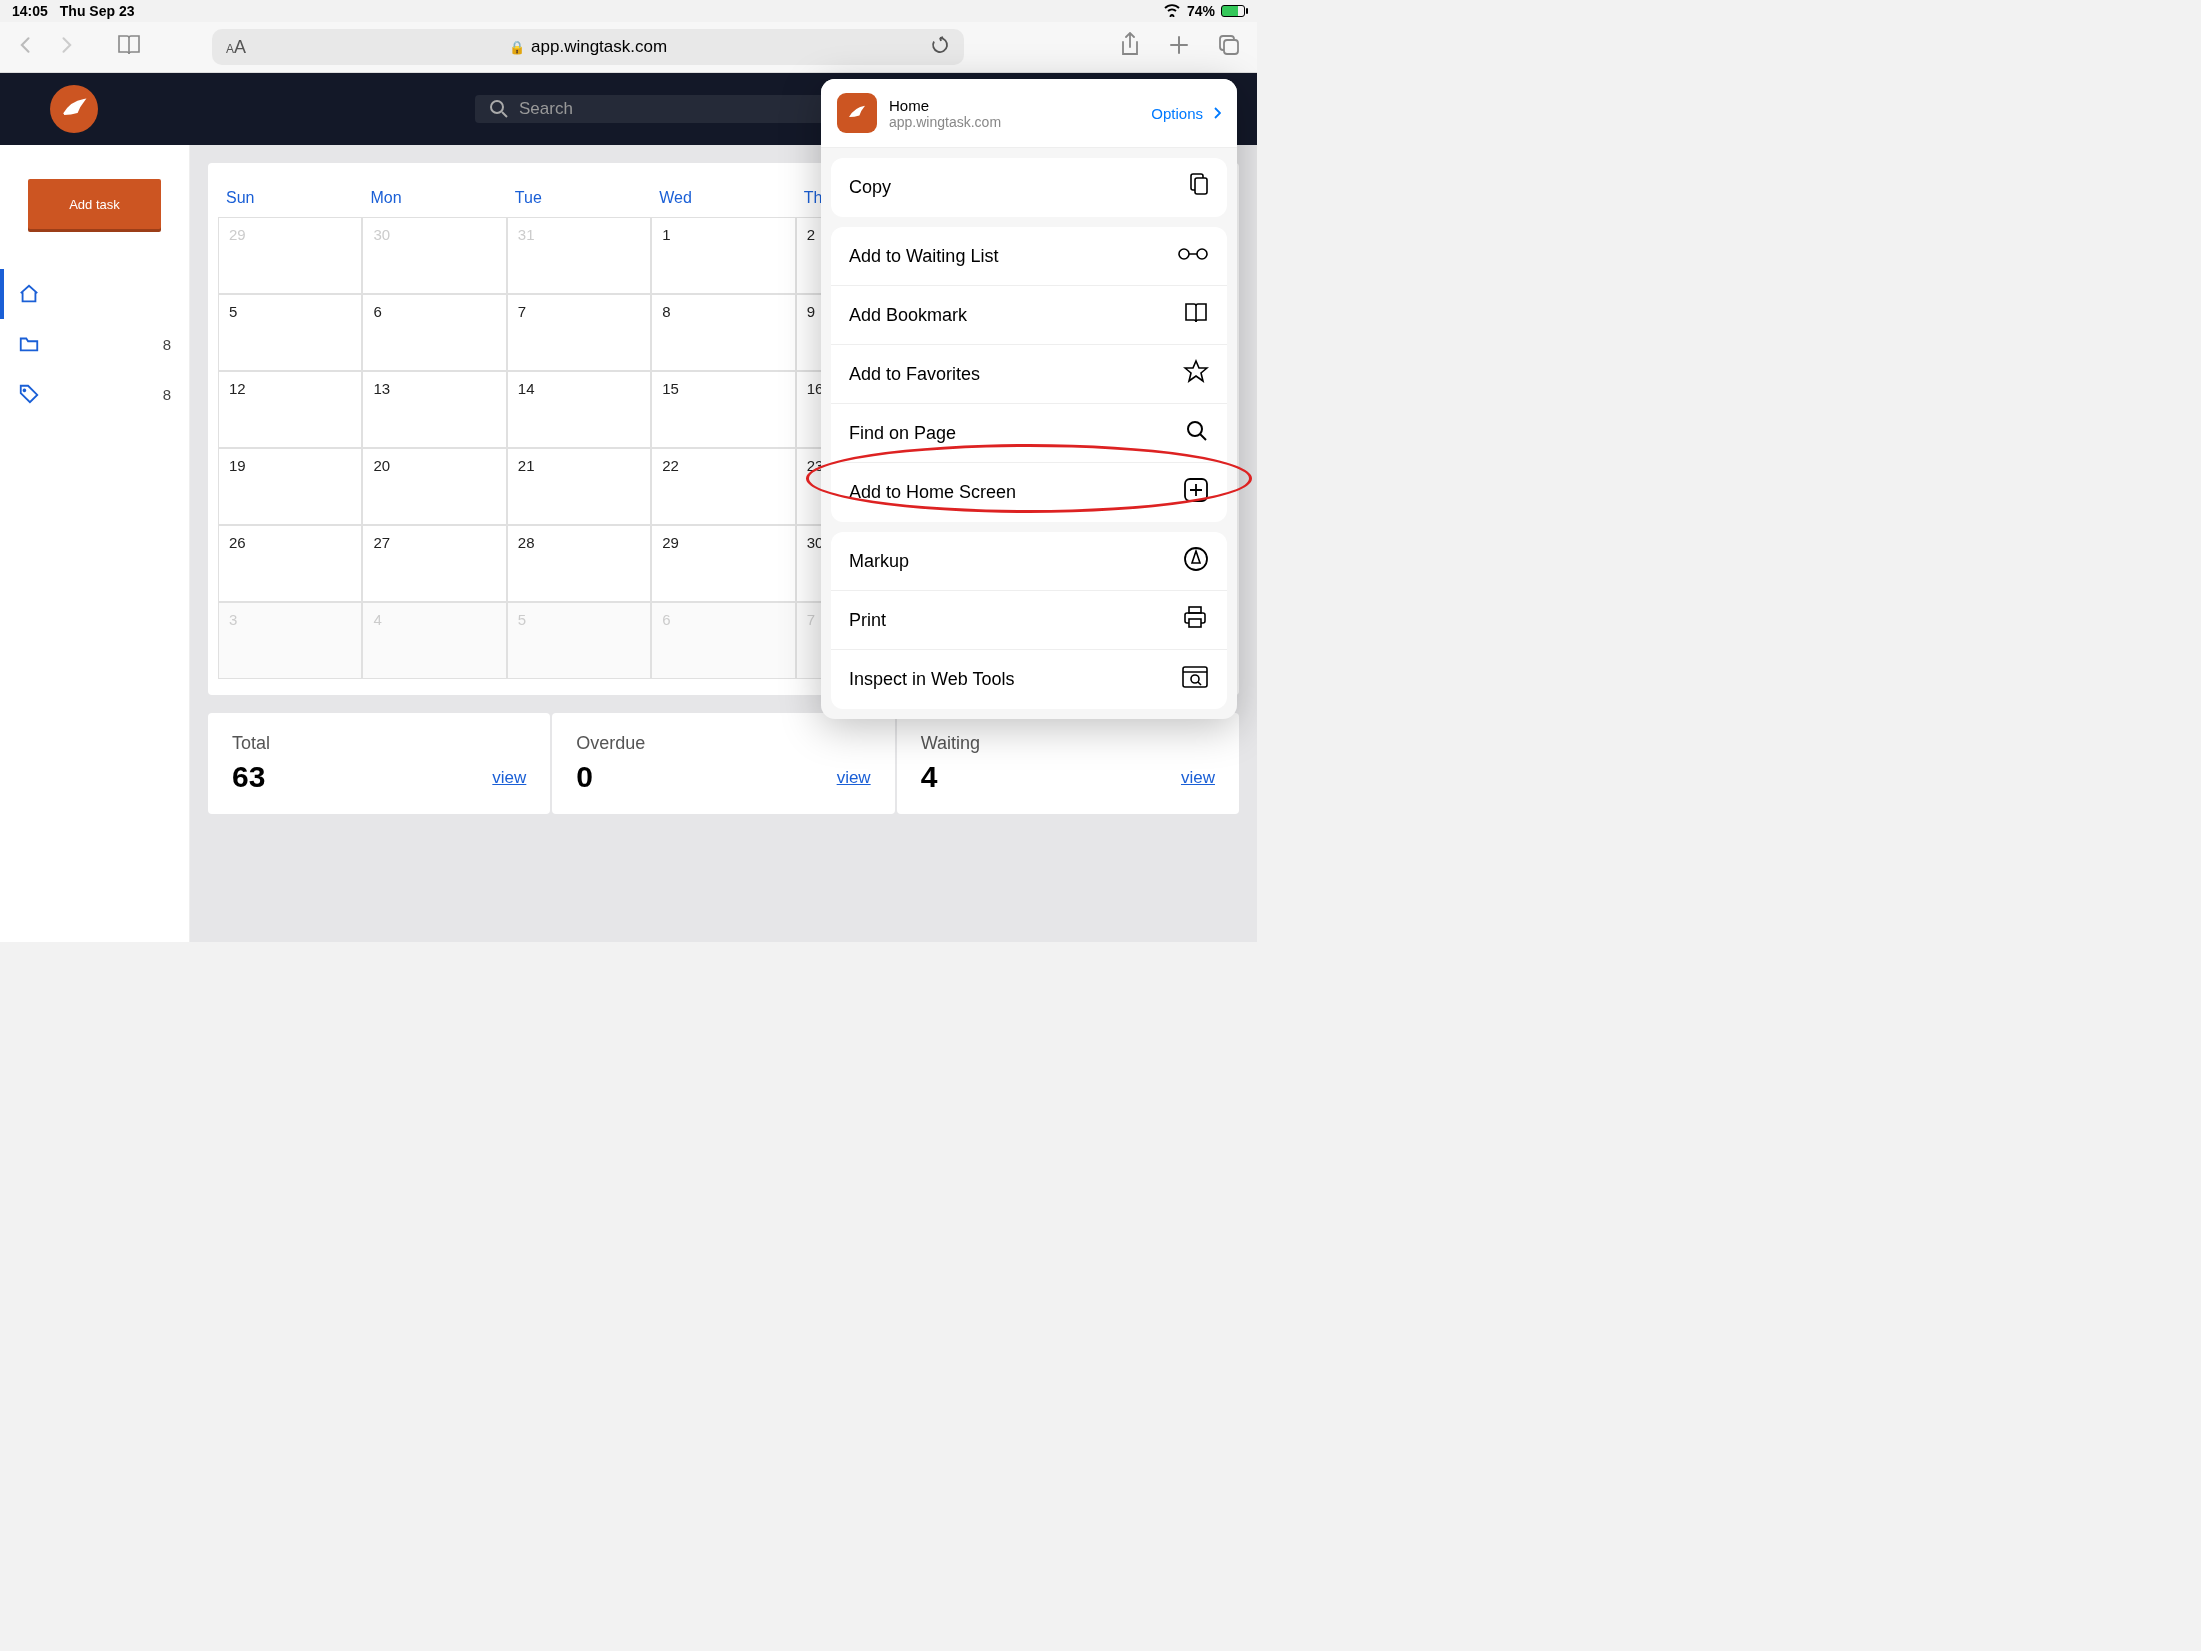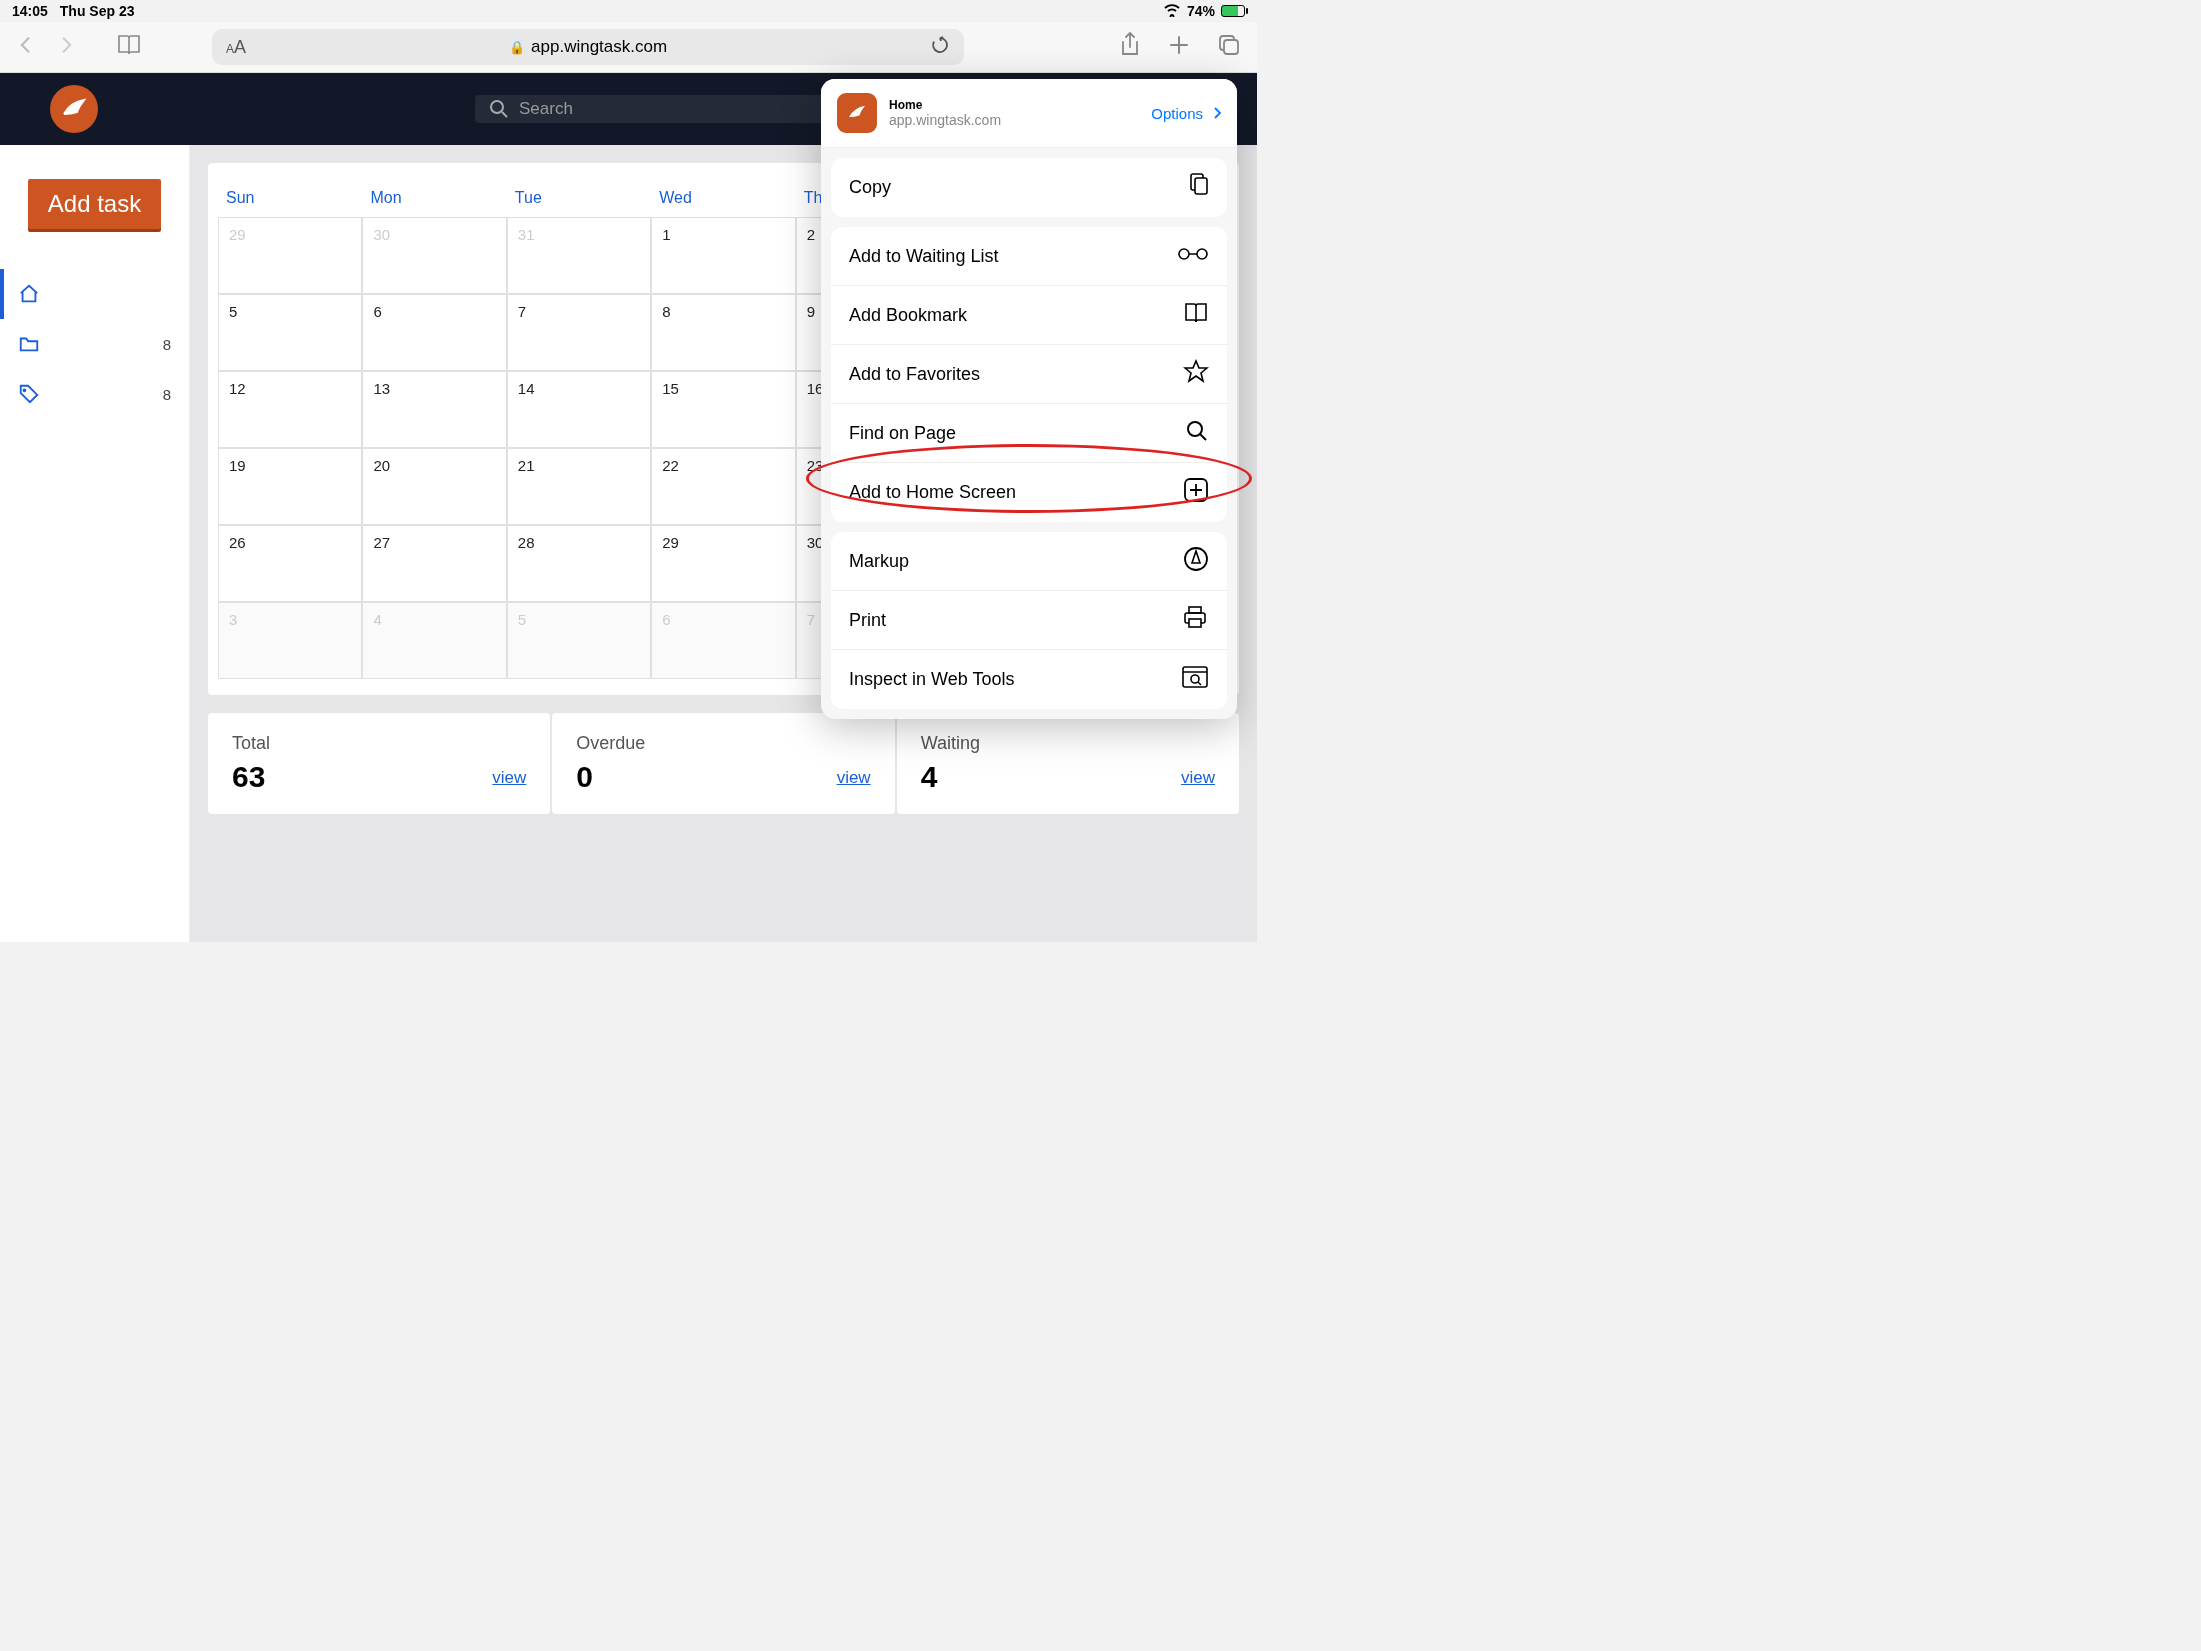--- a/index.html
+++ b/index.html
@@ -28,21 +28,21 @@
 
 .app-header { height: 72px; background: #131828; display: flex; align-items: center; padding: 0 50px; gap: 30px; }
 .logo { width: 48px; height: 48px; background: #cc5522; border-radius: 50%; display: flex; align-items: center; justify-content: center; }
 .search-box { width: 356px; height: 28px; background: rgba(255,255,255,0.08); border-radius: 4px; display: flex; align-items: center; padding: 0 14px; gap: 10px; margin-left: 347px; }
 .search-box svg { color: #aaa; }
 .search-placeholder { color: #999; font-size: 17px; }
 
 
 .main { display: flex; height: calc(100% - 146px); }
 .sidebar { width: 190px; background: #fff; padding-top: 34px; border-right: 1px solid #eee; }
-.add-task-btn { width: 133px; height: 50px; background: #cc5522; color: #fff; font-size: 24px; font-weight: 500; border: none; border-radius: 2px; margin: 0 28px 40px; cursor: pointer; box-shadow: 0 3px 0 #9c3e18; }
+.add-task-btn { width: 133px; height: 50px; background: #cc5522; color: #fff; font-size: 13px; font-weight: 500; border: none; border-radius: 2px; margin: 0 28px 40px; cursor: pointer; box-shadow: 0 3px 0 #9c3e18; }
 .side-item { height: 50px; display: flex; align-items: center; padding: 0 18px; color: #1a5fd6; font-size: 18px; cursor: pointer; }
 .side-item.active { border-left: 4px solid #1a5fd6; padding-left: 14px; }
 .side-item .count { margin-left: auto; color: #444; font-size: 15px; }
 .side-icon { width: 22px; height: 22px; }
 
 
 .content { flex: 1; background: #e6e6e8; padding: 18px; }
 .calendar { background: #fff; border-radius: 4px; padding: 16px 10px; }
 .cal-header { display: flex; align-items: center; padding: 6px 12px 18px; }
 .cal-back { color: #1a5fd6; cursor: pointer; margin-left: 8px; }
@@ -57,21 +57,21 @@
 .stats { display: flex; gap: 2px; margin-top: 18px; }
 .stat-card { flex: 1; background: #fff; border-radius: 4px; padding: 20px 24px; }
 .stat-label { font-size: 18px; color: #555; margin-bottom: 6px; }
 .stat-value { font-size: 30px; font-weight: 700; }
 .stat-view { float: right; color: #1a5fd6; text-decoration: underline; font-size: 17px; margin-top: -26px; cursor: pointer; }
 
 
 .share-sheet { position: absolute; top: 79px; right: 20px; width: 416px; background: #f6f6f6; border-radius: 14px; box-shadow: 0 8px 40px rgba(0,0,0,0.25); overflow: hidden; z-index: 100; }
 .share-header { background: #fff; padding: 14px 16px; display: flex; align-items: center; gap: 12px; border-bottom: 1px solid #eee; }
 .share-logo { width: 40px; height: 40px; background: #cc5522; border-radius: 9px; display: flex; align-items: center; justify-content: center; }
-.share-title { font-weight: 700; font-size: 12px; }
+.share-title { font-weight: 400; font-size: 15px; }
 .share-sub { color: #888; font-size: 14px; }
 .share-options { color: #007aff; font-size: 15px; margin-left: auto; cursor: pointer; display: flex; align-items: center; gap: 10px; }
 .share-group { margin: 10px; background: #fff; border-radius: 12px; overflow: hidden; }
 .share-item { height: 59px; display: flex; align-items: center; padding: 0 18px; border-bottom: 0.5px solid #eee; cursor: pointer; font-size: 18px; }
 .share-item:last-child { border-bottom: none; }
 .share-item-icon { margin-left: auto; color: #000; }
 
 
 .highlight-ellipse { position: absolute; width: 446px; height: 69px; border: 3px solid #dd2222; border-radius: 50%; top: 444px; right: 5px; z-index: 101; pointer-events: none; }
 </style>

